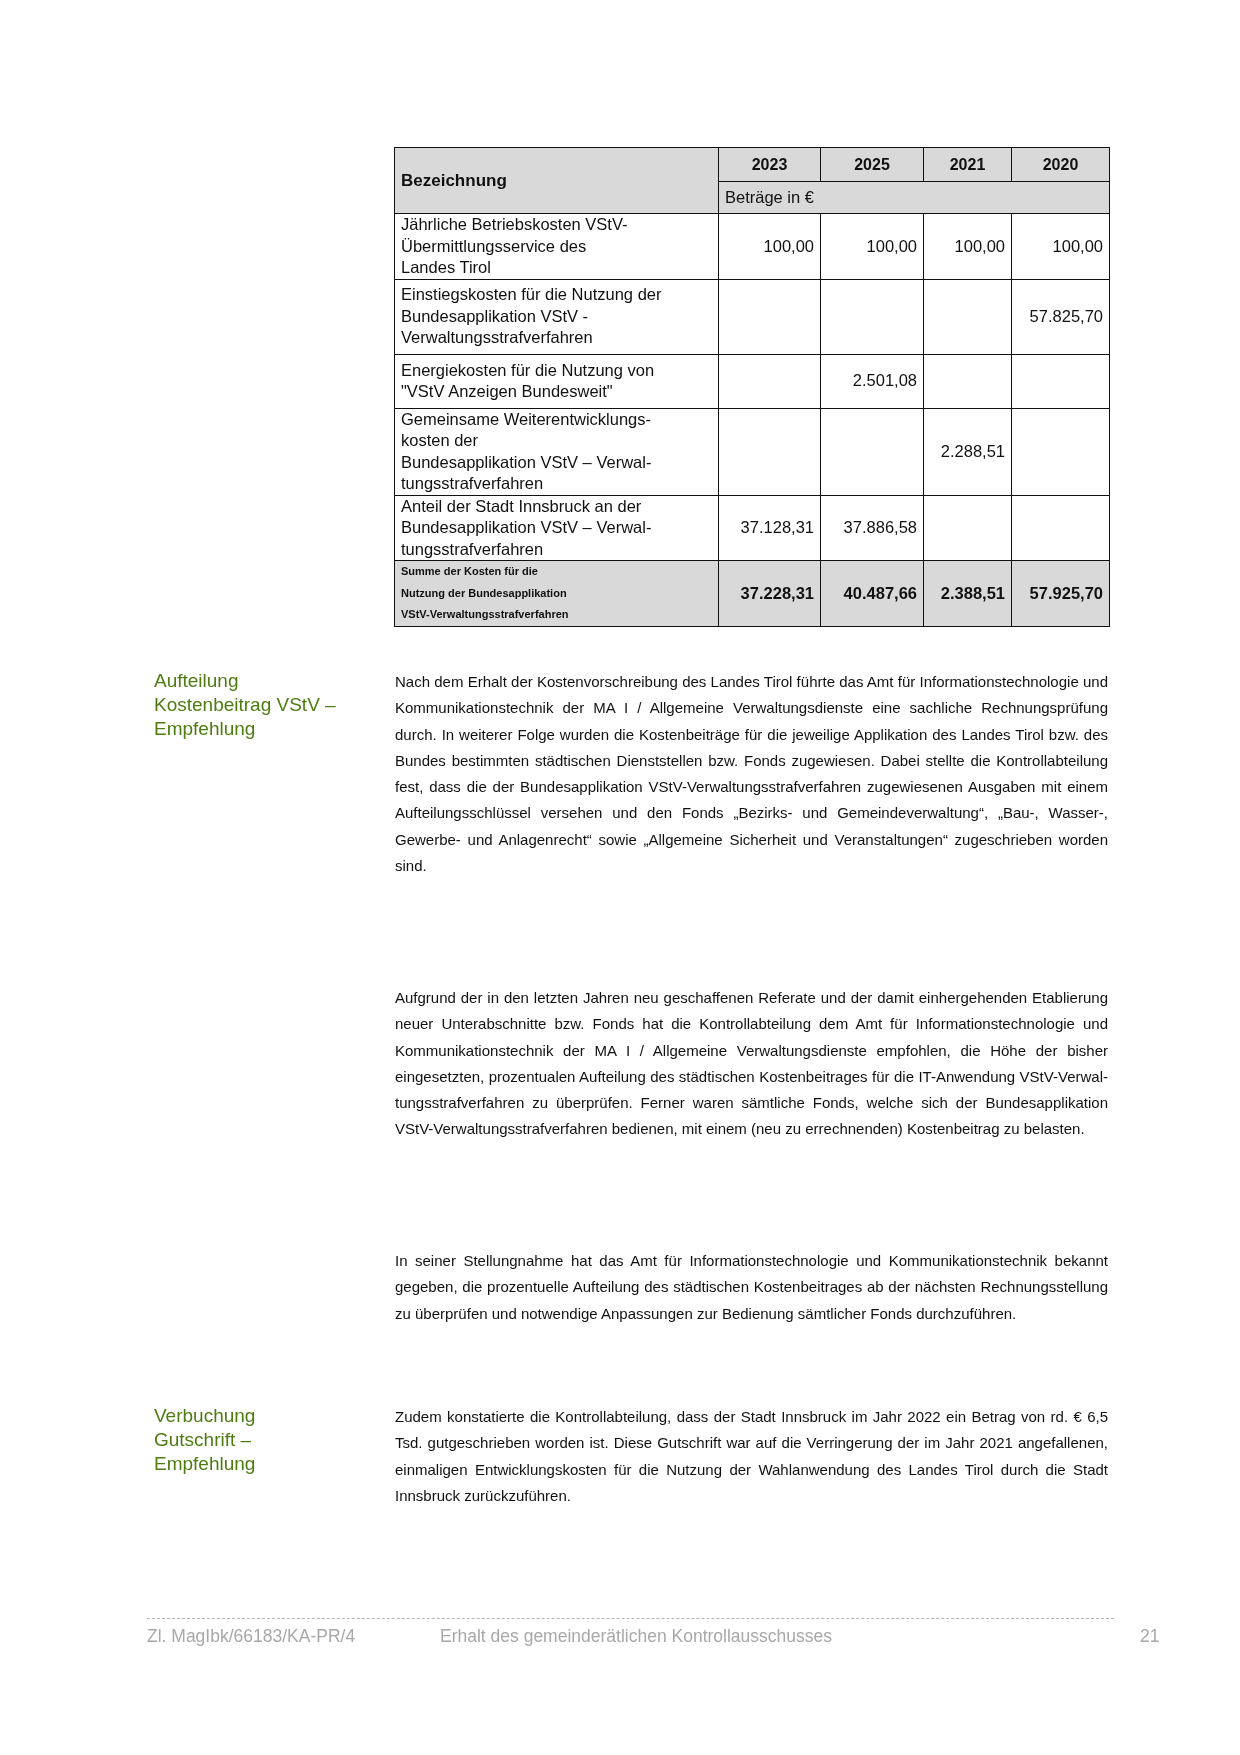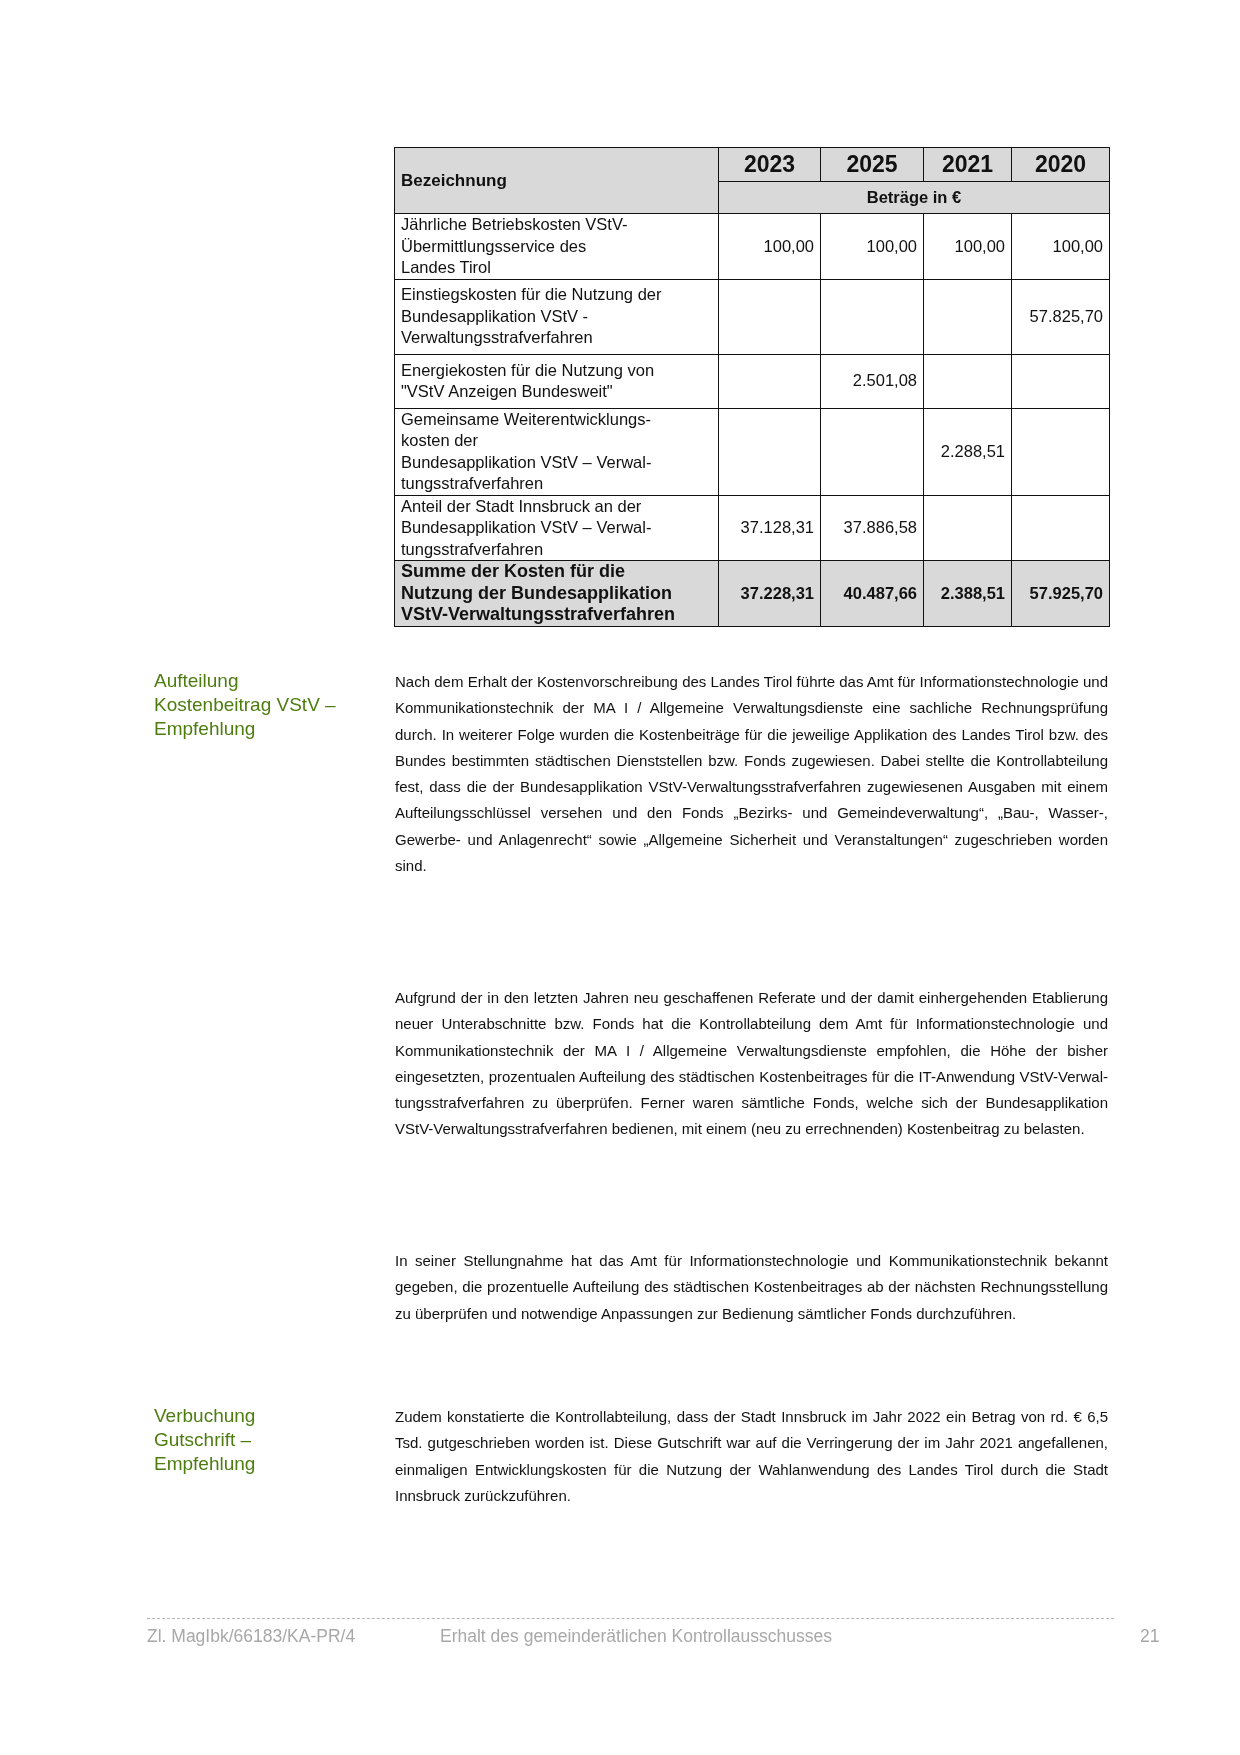--- a/index.html
+++ b/index.html
@@ -19,31 +19,31 @@
     border: 1.5px solid #111; padding: 0 6px; vertical-align: middle;
   }
   table.costs col.c-label { width: 324px; }
   table.costs col.c-2023 { width: 102px; }
   table.costs col.c-2022 { width: 103px; }
   table.costs col.c-2021 { width: 88px; }
   table.costs col.c-2020 { width: 98px; }
   .hdr { background: #d9d9d9; }
   .hdr th { font-weight: bold; }
   th.label-head { text-align: left; font-size: 17px; }
-  th.year { text-align: center; height: 33px; font-size: 23px; margin-top: 16px; }
-  td.unit { text-align: center; height: 31px; background: #d9d9d9; font-weight: bold; }
+  th.year { text-align: center; height: 33px; font-size: 16px; margin-top: 16px; }
+  td.unit { text-align: left; height: 31px; background: #d9d9d9; font-weight: normal; }
   td.lbl { text-align: left; padding: 1px 6px; }
   td.num { text-align: right; }
   tr.r1 td { height: 64px; }
   tr.r2 td { height: 74px; }
   tr.r3 td { height: 53px; }
   tr.r4 td { height: 85px; margin-top: 16px; }
   tr.r5 td { height: 61px; }
   tr.sum td { background: #d9d9d9; font-weight: bold; height: 63px; }
-  tr.sum td.lbl { font-size: 18px; }
+  tr.sum td.lbl { font-size: 11px; }
 
   
   .side {
     position: absolute; left: 154px; width: 210px;
     color: #4d7c0f; font-size: 19px; line-height: 24px;
   }
 
   
   .para {
     position: absolute; left: 395px; width: 713px;

